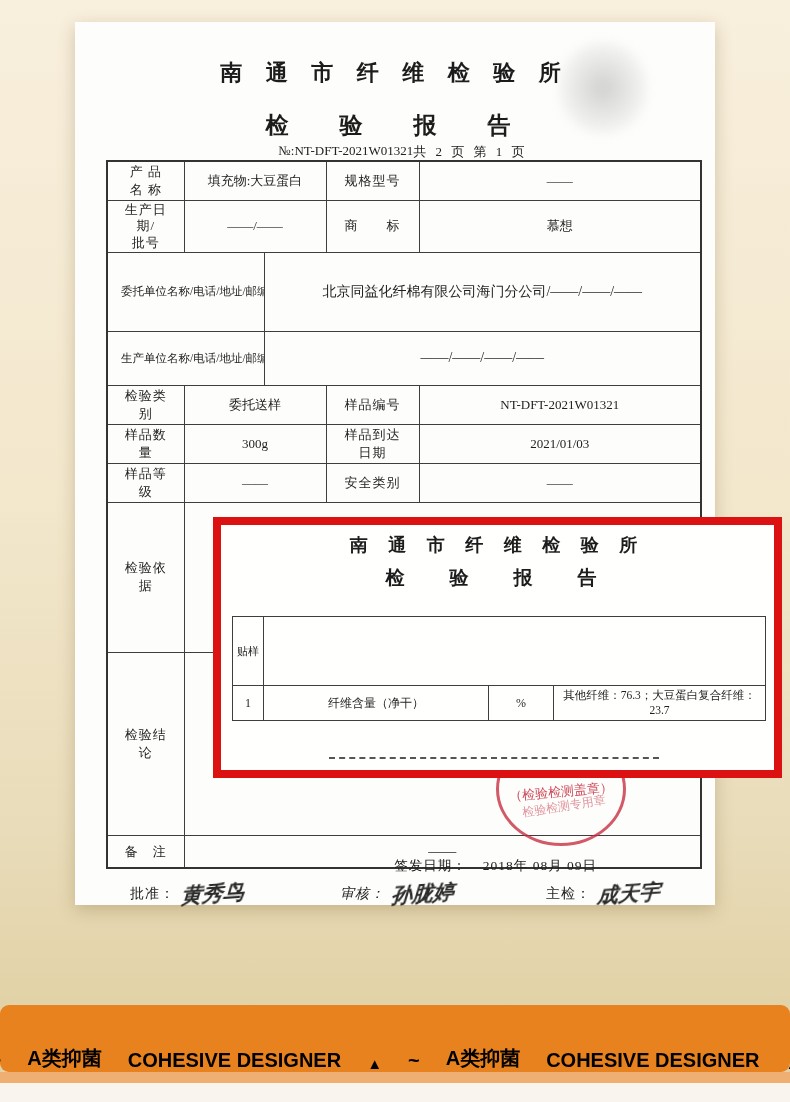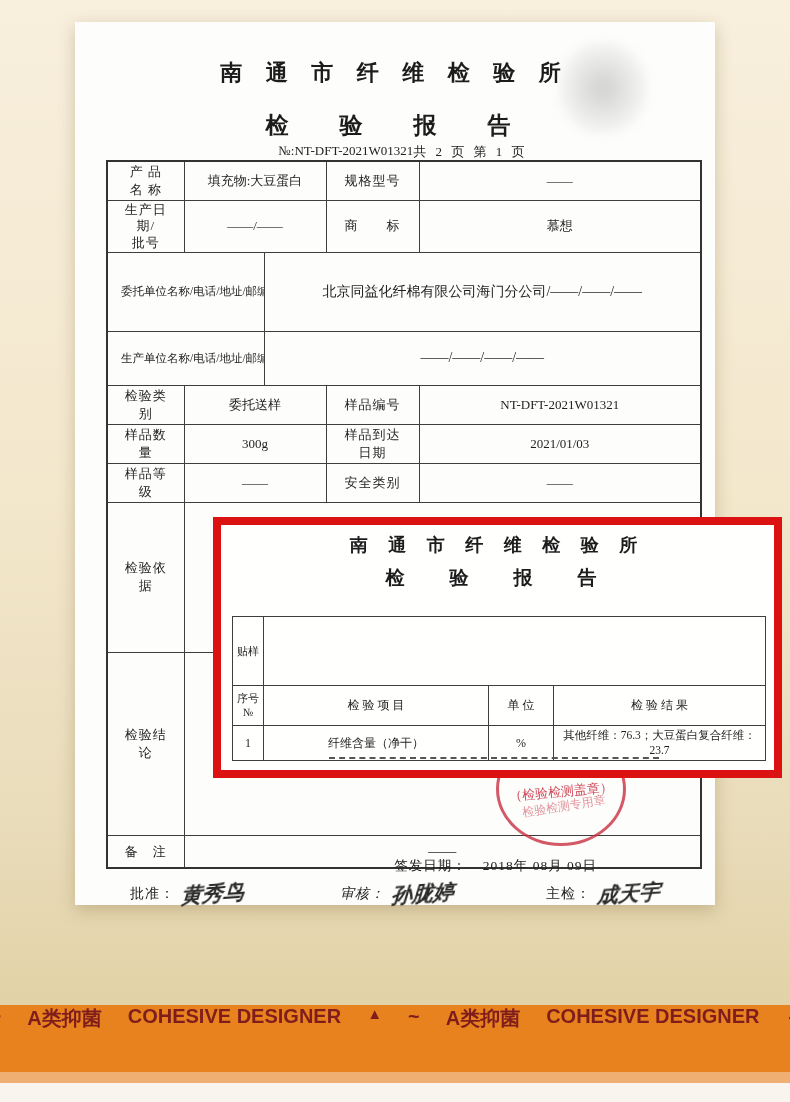--- a/index.html
+++ b/index.html
@@ -73,23 +73,23 @@
     border-collapse:collapse; table-layout:fixed; font-size:12px; color:#1e1e1e;
     border:1.5px solid #3a3a3a; }
   table.it td { border:1px solid #3e3e3e; text-align:center; vertical-align:middle; padding:1px 2px; }
   table.it td.paste { font-size:11px; }
   table.it td.result { font-size:11.5px; line-height:1.3;margin-top:32px; }
   .dash-line { position:absolute; left:108px; top:232px; width:330px;
     border-top:2px dashed #555; }
 
   
   .banner { position:absolute; left:0; top:1005px; width:790px; height:67px;
-    background:#e8821e; display:flex; align-items:flex-start; justify-content:center;
+    background:#e8821e; display:flex; align-items:flex-end; justify-content:center;
     gap:26px; font-family:"Liberation Sans","DejaVu Sans",sans-serif;
-    color:#7f1d1d; font-weight:700; font-size:20px; white-space:nowrap; }
+    color:#000000; font-weight:700; font-size:20px; white-space:nowrap;border-radius:9px; }
   .banner .tri { font-size:15px; }
   .banner-strip { position:absolute; left:0; top:1072px; width:790px; height:11px; background:#efae72; }
   .banner-bottom { position:absolute; left:0; top:1083px; width:790px; height:19px; background:#f9f5ee; }
 </style>
 </head>
 <body>
 
 <div class="paper">
   <div class="fade-stamp"></div>
   <div class="org-title">南 通 市 纤 维 检 验 所</div>
@@ -191,27 +191,20 @@
         <col style="width:31px">
         <col style="width:225px">
         <col style="width:65px">
         <col style="width:212px">
       </colgroup>
     <tbody>
         <tr style="height:69px">
       <td class="paste">贴样</td>
       <td colspan="3"></td>
     </tr>
-    <tr style="height:40px">
-      <td class="pre paste">序号
-№</td>
-      <td>检 验 项 目</td>
-      <td>单 位</td>
-      <td>检 验 结 果</td>
-    </tr>
     <tr style="height:35px">
       <td>1</td>
       <td>纤维含量（净干）</td>
       <td>%</td>
       <td class="result">其他纤维：76.3；大豆蛋白复合纤维：23.7</td>
     </tr>
   </tbody>
     </table>
   <div class="dash-line"></div>
 </div>

